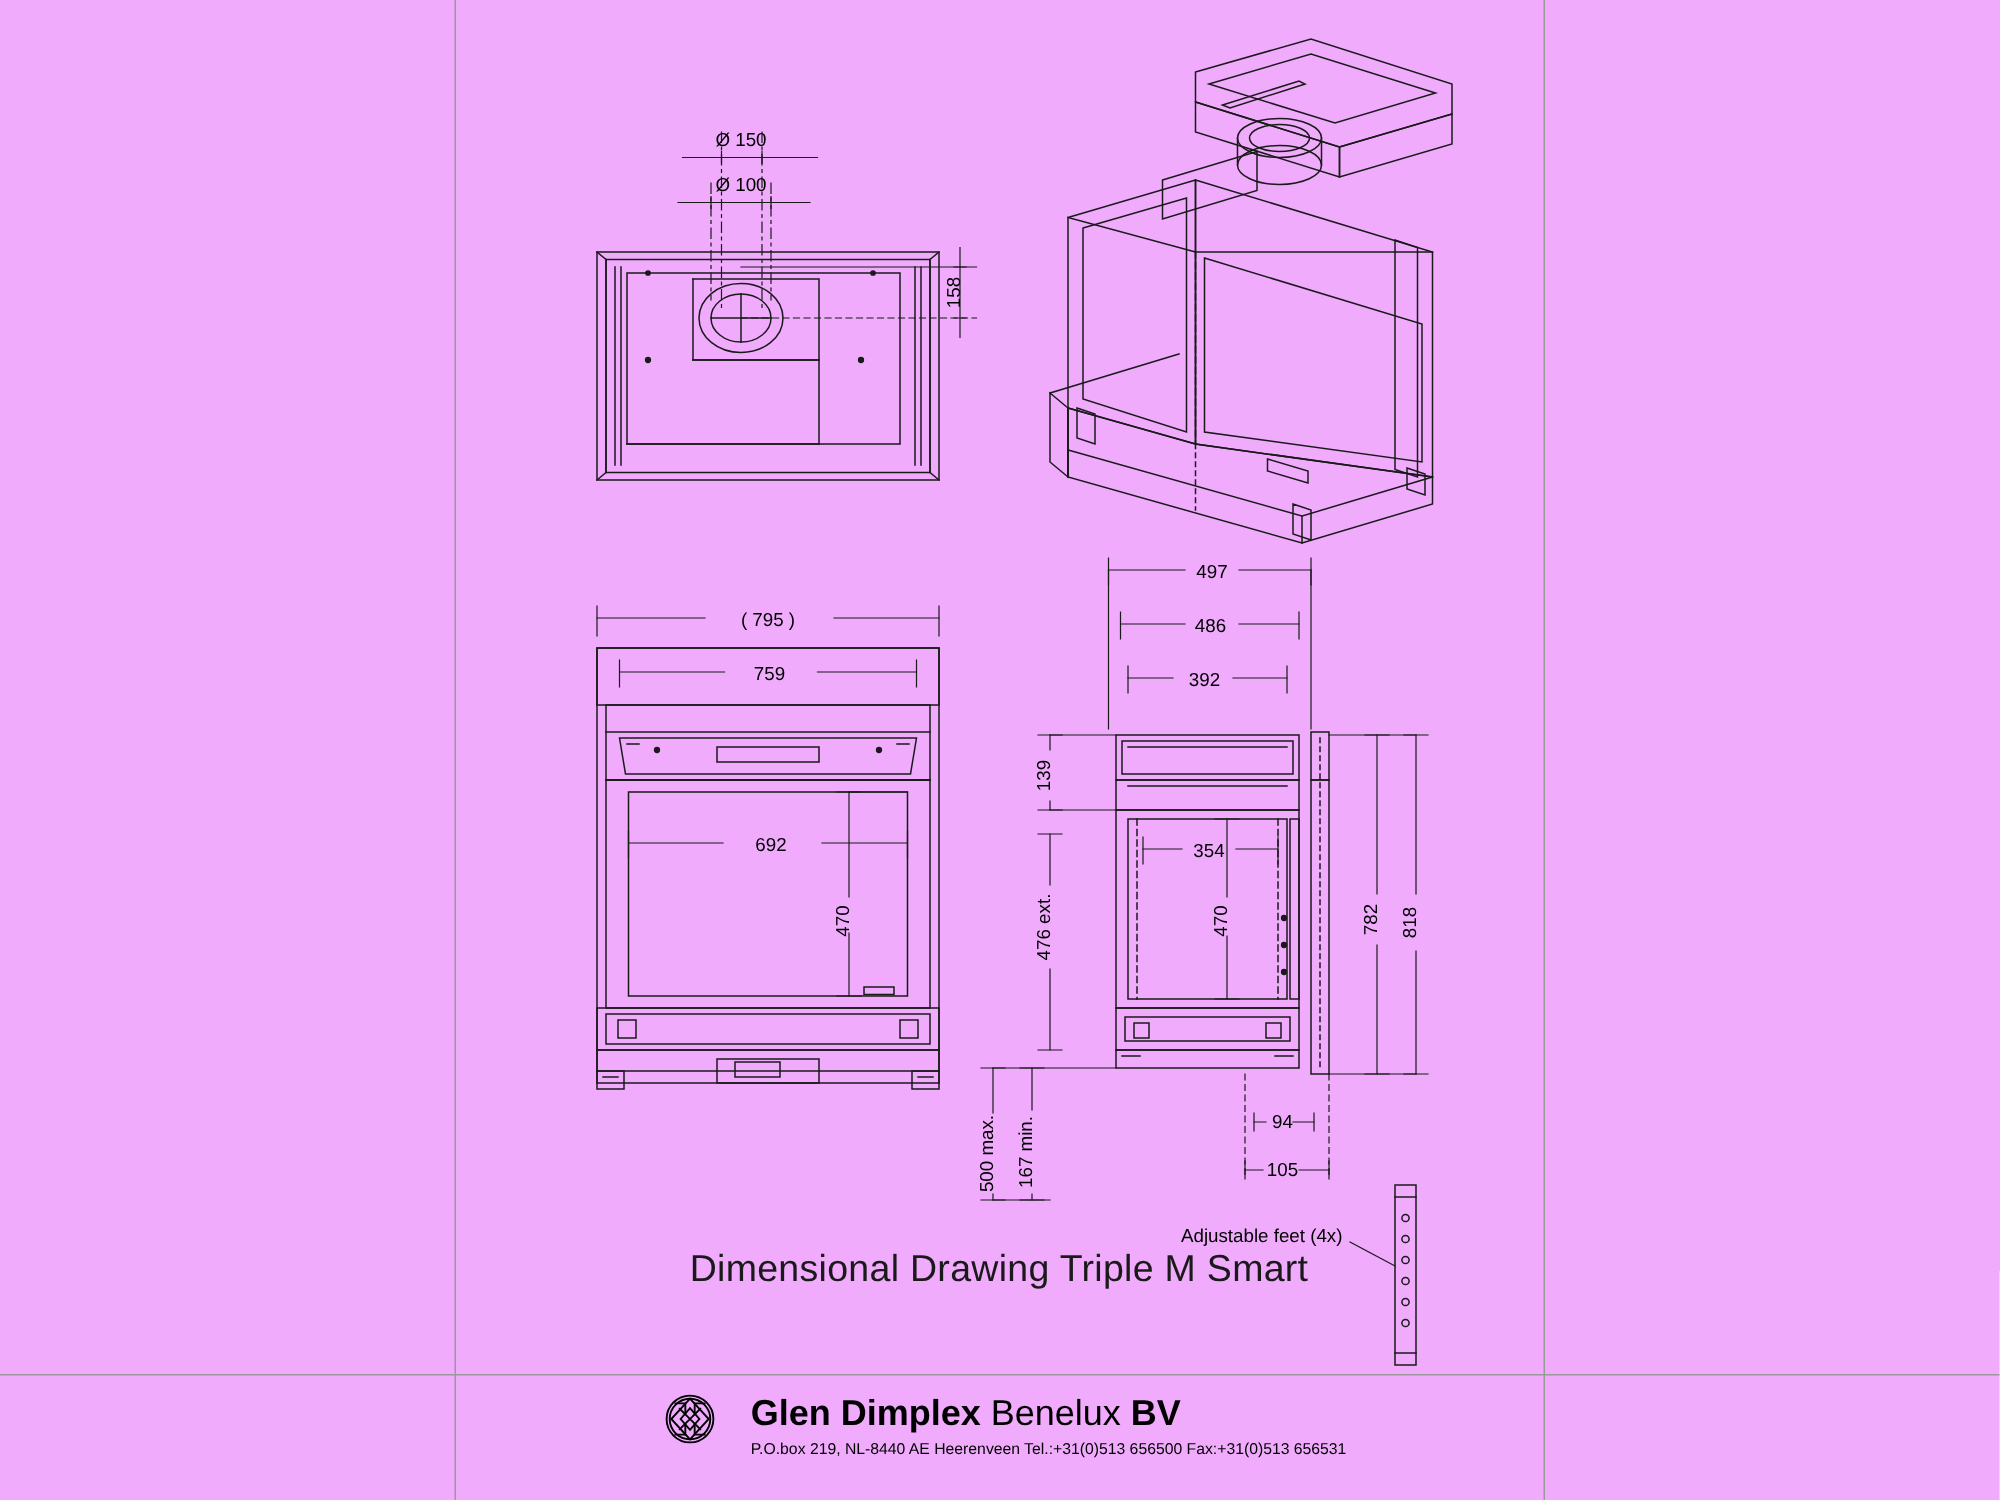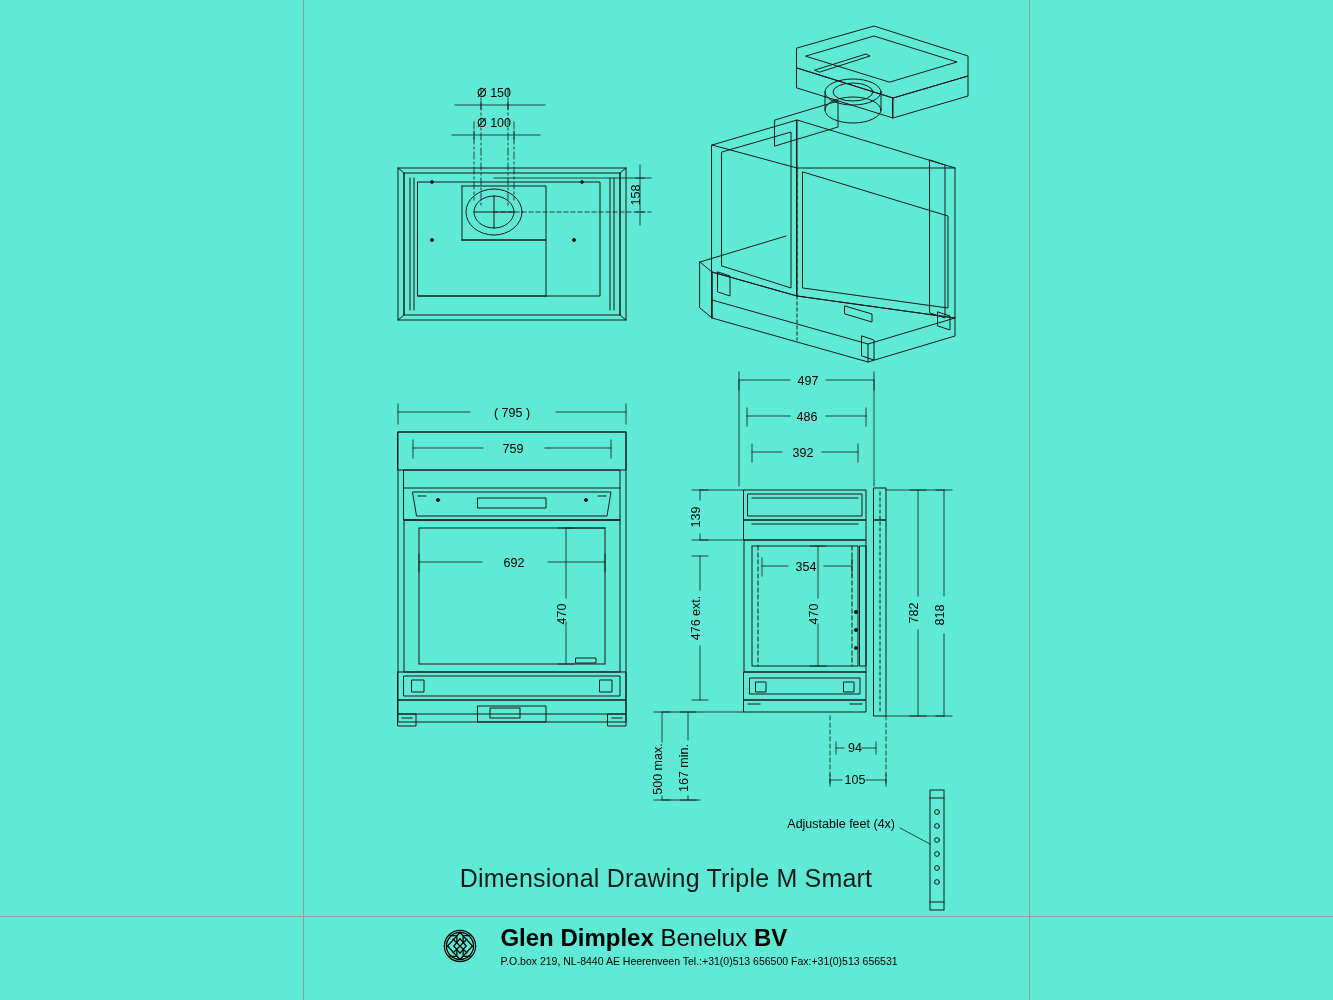--- a/index.html
+++ b/index.html
@@ -11,21 +11,21 @@
     width: 1333px;
     height: 1000px;
     font-family: "Liberation Sans", sans-serif;
     color: #000000;
     overflow: hidden;
   }
   #sheet {
     position: relative;
     width: 1333px;
     height: 1000px;
-    background: #5eead4;
+    background: #f0abfc;
   }
   .frame-line {
     position: absolute;
     background: #9a9a9a;
   }
   .vline-left {
     left: 303px;
     top: 0;
     width: 1px;
     height: 1000px;
@@ -50,36 +50,36 @@
     height: 1000px;
   }
   .dimtxt {
     font-family: "Liberation Sans", sans-serif;
     font-size: 12.5px;
     fill: #000000;
   }
   .title-block {
     position: absolute;
     left: 303px;
-    top: 864px;
+    top: 832px;
     width: 726px;
     text-align: center;
   }
   .title-main {
     font-size: 25px;
     color: #1a1a1a;
     letter-spacing: 0.2px;
   }
   .brand-row {
     position: absolute;
     left: 303px;
     top: 920px;
     width: 726px;
     display: flex;
-    align-items: center;
+    align-items: flex-end;
     justify-content: center;
     gap: 14px;
   }
   .brand-logo {
     width: 52px;
     height: 52px;
     flex: 0 0 auto;
   }
   .brand-text {
     text-align: left;

